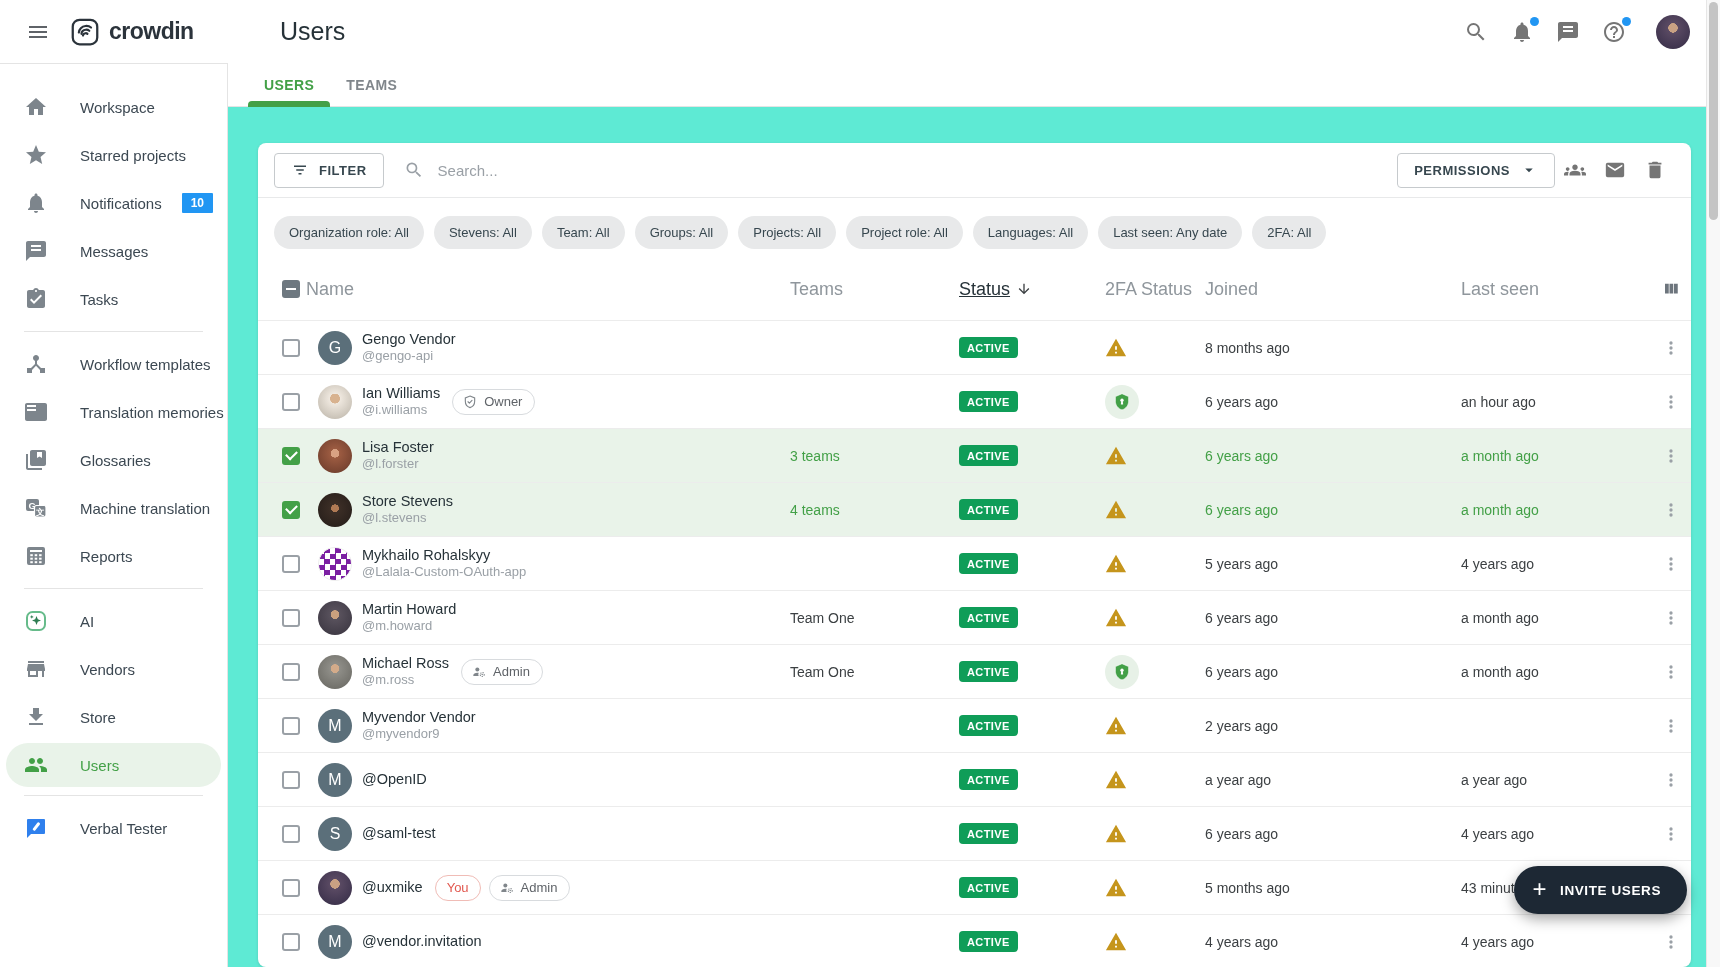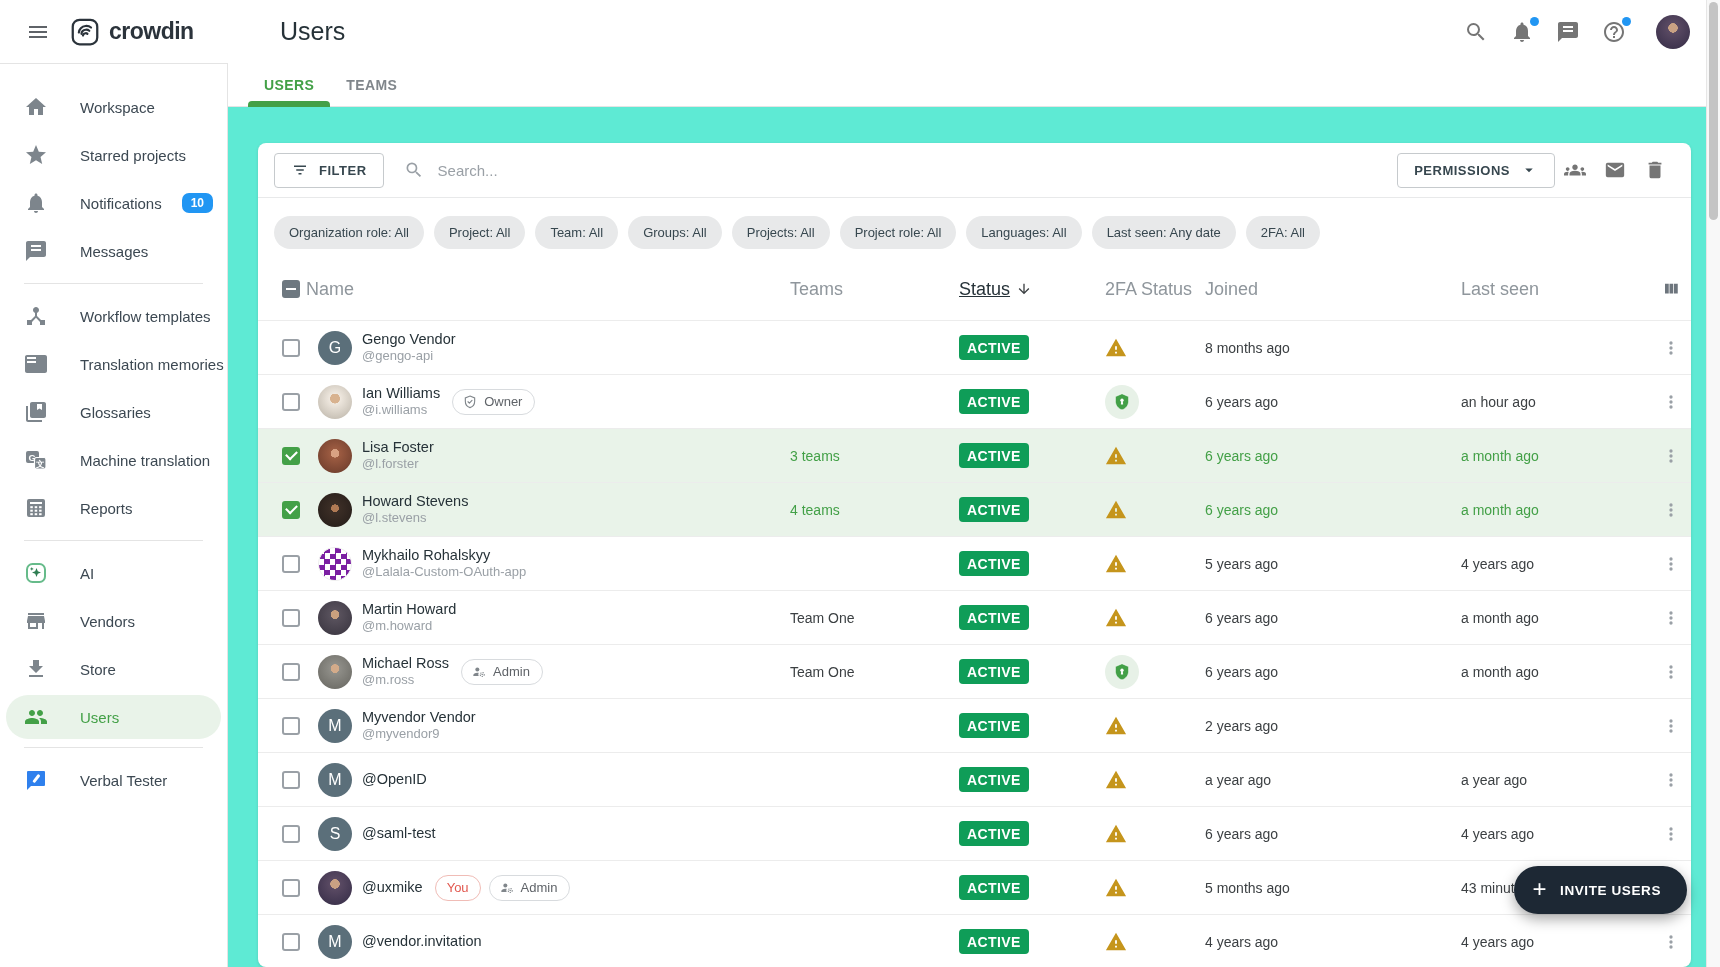--- a/index.html
+++ b/index.html
@@ -32,21 +32,21 @@
   .shell { display:flex; height:904px; }
   .sidebar { width:228px; flex:none; background:#fff; border-right:1px solid #e4e4e4;
     border-top:1px solid #e4e4e4; padding-top:19px; }
   .side-item { position:relative; height:48px; display:flex; align-items:center; gap:32px;
     padding-left:24px; cursor:pointer; }
   .side-item .slabel { font-size:15px; color:#3c4852; }
   .side-item .sic { color:#7d858c; }
   .side-item.active { background:#e9f3e9; border-radius:24px; margin:2px 6px; height:44px; padding-left:18px; }
   .side-item.active .slabel, .side-item.active .sic { color:#43a047; font-weight:500; }
   .side-badge { position:absolute; right:14px; background:#2196f3; color:#fff; font-size:12px;
-    font-weight:bold; padding:3px 9px; border-radius:7px; }
+    font-weight:bold; padding:3px 9px; border-radius:1px; }
   .side-div { height:1px; background:#e4e4e4; margin:8px 24px; }
 
   .main { flex:1; min-width:0; display:flex; flex-direction:column; }
   .tabbar { height:44px; flex:none; background:#fff; border-bottom:1px solid #e4e4e4;
     display:flex; padding-left:20px; }
   .tab { position:relative; display:flex; align-items:center; padding:0 16px; font-size:14px;
     font-weight:bold; letter-spacing:0.4px; color:#80868b; cursor:pointer; }
   .tab.active { color:#43a047; }
   .tab.active::after { content:""; position:absolute; left:0; right:0; bottom:-1px; height:6px;
     background:#43a047; border-radius:4px 4px 0 0; }
@@ -108,21 +108,21 @@
   .nm { display:flex; flex-direction:column; justify-content:center; margin-left:10px; min-width:0; }
   .nm1 { font-size:14.5px; font-weight:500; color:#263238; line-height:1.25; white-space:nowrap; }
   .nm2 { font-size:13px; color:#9aa0a6; line-height:1.25; white-space:nowrap; }
   .badges { display:flex; align-items:center; gap:8px; margin-left:12px; }
   .pill { display:inline-flex; align-items:center; gap:6px; height:26px; padding:0 12px 0 9px;
     border:1px solid #d8dbde; border-radius:14px; background:#fff; font-size:13px; color:#5f6368; white-space:nowrap; }
   .pill .ic { color:#80868b; }
   .pill.you { color:#e25950; border-color:#f0bcb6; padding:0 11px; font-weight:500; }
   .c-cell { font-size:14px; color:#3c4043; white-space:nowrap; }
   .row.sel .c-cell { color:#43a047; }
-  .status { display:inline-block; background:#0f9d58; color:#fff; font-size:14px; font-weight:bold;
+  .status { display:inline-block; background:#0f9d58; color:#fff; font-size:11px; font-weight:bold;
     letter-spacing:0.4px; padding:5px 8px 4px; border-radius:4px; }
   .c-2fa { display:flex; align-items:center; }
   .halo { width:34px; height:34px; border-radius:50%; background:#e7f1e7; display:inline-flex;
     align-items:center; justify-content:center; }
   .kb { width:32px; height:32px; }
 
   
   .invite { position:absolute; right:33px; bottom:53px; z-index:20; display:flex; align-items:center;
     gap:13px; height:48px; padding:0 26px 0 18px; background:#1d2834; border:none; border-radius:26px;
     color:#fff; font-family:inherit; font-size:13.5px; font-weight:bold; letter-spacing:0.6px;
@@ -223,20 +223,28 @@
     <span class="slabel">Notifications</span>
   <span class="side-badge">10</span>
         </div>
         <div class="side-item">
     <span class="ic i24 sic">
             <svg viewBox="0 0 24 24">
               <path fill="currentColor" fill-rule="evenodd" d="M20 2H4c-1.1 0-2 .9-2 2v18l4-4h14c1.1 0 2-.9 2-2V4c0-1.1-.9-2-2-2zM7 6h10v2H7V6zm0 4h10v2H7v-2z"></path>
             </svg>
           </span>
     <span class="slabel">Messages</span>
+  </div>
+        <div class="side-item">
+    <span class="ic i24 sic">
+            <svg viewBox="0 0 24 24">
+              <path fill="currentColor" fill-rule="evenodd" d="M19 3h-4.18C14.4 1.84 13.3 1 12 1c-1.3 0-2.4.84-2.82 2H5c-1.1 0-2 .9-2 2v14c0 1.1.9 2 2 2h14c1.1 0 2-.9 2-2V5c0-1.1-.9-2-2-2zm-7 0c.55 0 1 .45 1 1s-.45 1-1 1-1-.45-1-1 .45-1 1-1zm-2 14l-4-4 1.41-1.41L10 14.17l6.59-6.59L18 9l-8 8z"></path>
+            </svg>
+          </span>
+    <span class="slabel">Tasks</span>
   </div>
         <div class="side-div"></div>
         <div class="side-item">
     <span class="ic i24 sic">
             <svg viewBox="0 0 24 24">
               <path fill="currentColor" fill-rule="evenodd" d="M17 16l-4-4V8.82C14.16 8.4 15 7.3 15 6c0-1.66-1.34-3-3-3S9 4.34 9 6c0 1.3.84 2.4 2 2.82V12l-4 4H3v5h5v-3.05l4-4.2 4 4.2V21h5v-5h-4z"></path>
             </svg>
           </span>
     <span class="slabel">Workflow templates</span>
   </div>
@@ -389,21 +397,21 @@
               <span class="ic i22">
                   <svg viewBox="0 0 24 24">
                     <path fill="currentColor" fill-rule="evenodd" d="M6 19a2 2 0 0 0 2 2h8a2 2 0 0 0 2-2V7H6v12zM19 4h-3.5l-1-1h-5l-1 1H5v2h14V4z"></path>
                   </svg>
                 </span>
             </button>
           </div>
 
           <div class="chips" id="chips">
               <button class="chip">Organization role: All</button>
-              <button class="chip">Project: All</button>
+              <button class="chip">Stevens: All</button>
               <button class="chip">Team: All</button>
               <button class="chip">Groups: All</button>
               <button class="chip">Projects: All</button>
               <button class="chip">Project role: All</button>
               <button class="chip">Languages: All</button>
               <button class="chip">Last seen: Any date</button>
               <button class="chip">2FA: All</button>
             </div>
 
           <div class="thead rowgrid">
@@ -548,21 +556,21 @@
       </button>
     </div>
   </div>
               <div class="row rowgrid sel">
     <div class="c-check">
       <span class="checkbox checked"></span>
     </div>
     <div class="c-name">
       <span class="avatar av-photo ph-leane"></span>
       <span class="nm">
-        <span class="nm1">Howard Stevens</span>
+        <span class="nm1">Store Stevens</span>
         <span class="nm2">@l.stevens</span>
       </span>
       <span class="badges"></span>
     </div>
     <div class="c-cell">4 teams</div>
     <div><span class="status">ACTIVE</span></div>
     <div class="c-2fa">
                   <span class="ic i22">
                     <svg viewBox="0 0 24 24">
                       <path fill="#c5951c" fill-rule="evenodd" d="M1 21h22L12 2 1 21zm12-3h-2v-2h2v2zm0-4h-2v-4h2v4z"></path>

